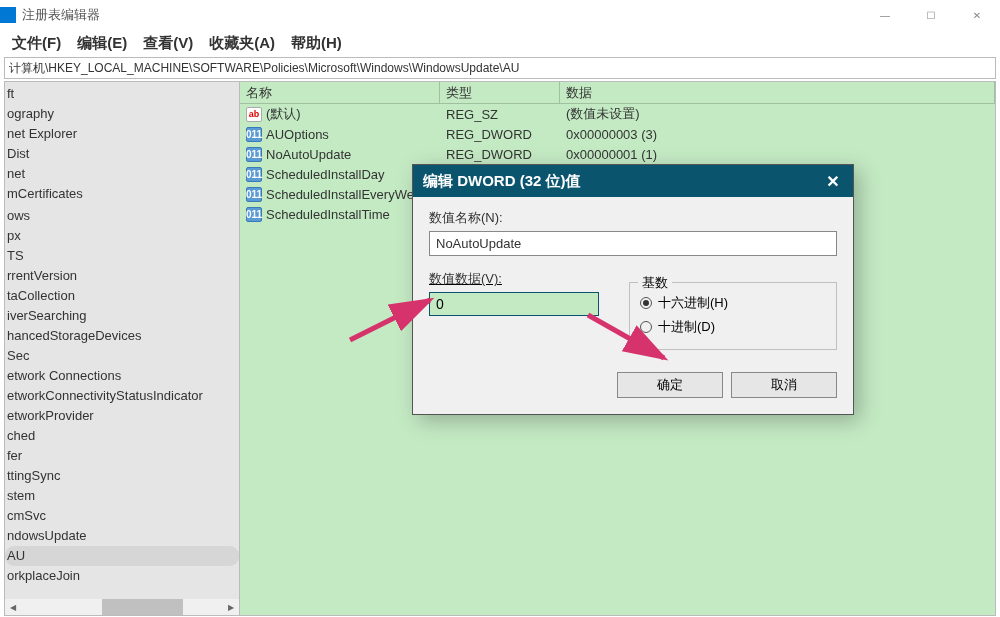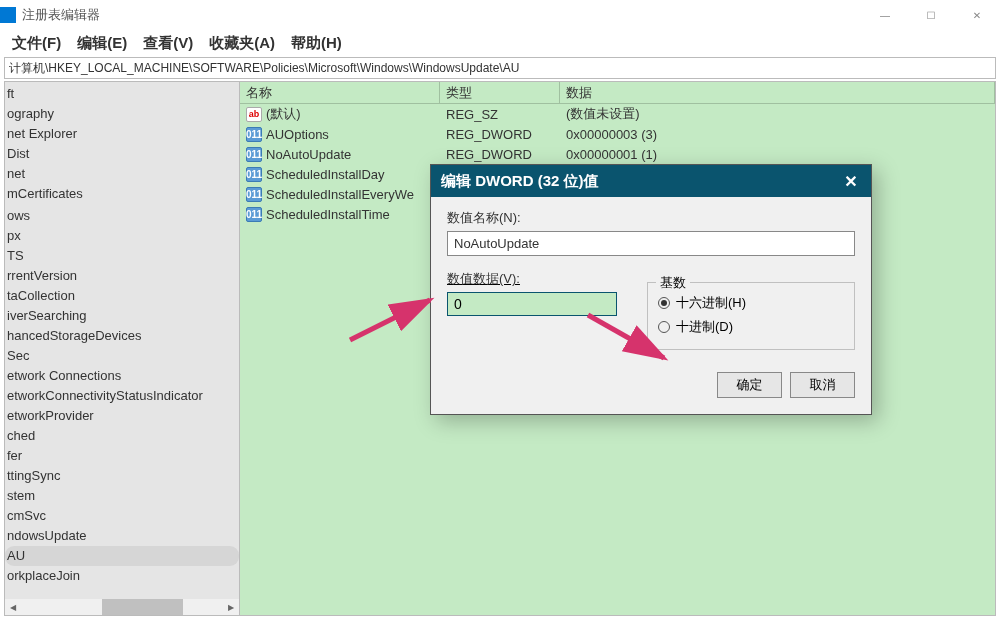--- a/index.html
+++ b/index.html
@@ -34,39 +34,39 @@
 .col-type { width: 120px; }
 .col-data { flex: 1; }
 .list-body { }
 .list-row { display: flex; height: 20px; align-items: center; font-size: 13px; color: #333; }
 .list-row .cell { padding: 0 6px; display: flex; align-items: center; }
 .row-icon { width: 16px; height: 15px; margin-right: 4px; display: inline-flex; align-items: center; justify-content: center; font-size: 9px; font-weight: bold; border-radius: 2px; }
 .ico-ab { background: #fff; color: #d00; border: 1px solid #aaa; }
 .ico-01 { background: #5b9bd5; color: #fff; border: 1px solid #3b7bb5; font-size: 10px; }
 
 
-.dialog { position: absolute; left: 430px; top: 164px; width: 442px; background: #f0f0f0; border: 1px solid #555; box-shadow: 6px 6px 20px rgba(0,0,0,0.25); }
+.dialog { position: absolute; left: 412px; top: 164px; width: 442px; background: #f0f0f0; border: 1px solid #555; box-shadow: 6px 6px 20px rgba(0,0,0,0.25); }
 .dlg-title { background: #0a546e; color: #fff; height: 32px; display: flex; align-items: center; padding: 0 10px; font-size: 15px; font-weight: 600; }
 .dlg-title .spacer { flex: 1; }
 .dlg-title .close { width: 20px; text-align: center; font-size: 16px; }
 .dlg-body { padding: 12px 16px 16px 16px; }
 .dlg-label { font-size: 13px; color: #333; margin-bottom: 4px; }
 .dlg-field { width: 100%; border: 1px solid #888; padding: 4px 6px; font-size: 13px; background: #fff; margin-bottom: 14px; }
 .dlg-field.ro { background: #fff; color: #333; }
 .dlg-row { display: flex; gap: 20px; }
 .dlg-col-l { width: 180px; text-decoration: underline; }
 .dlg-col-r { flex: 1; }
 .val-input { width: 170px; border: 1px solid #0a546e; padding: 3px 6px; font-size: 14px; background: #c4eac4; outline: none; }
 .radio-group { border: 1px solid #c0c0c0; padding: 8px 10px 10px 10px; position: relative; margin-top: 12px; }
 .radio-group .legend { position: absolute; top: -9px; left: 8px; background: #f0f0f0; padding: 0 4px; font-size: 13px; }
 .radio-row { display: flex; align-items: center; font-size: 13px; padding: 3px 0; }
 .radio-row .radio { width: 12px; height: 12px; border: 1px solid #555; border-radius: 50%; margin-right: 6px; display: inline-flex; align-items: center; justify-content: center; }
 .radio-row .radio.checked::after { content: ""; width: 6px; height: 6px; background: #333; border-radius: 50%; }
 .dlg-buttons { display: flex; justify-content: flex-end; gap: 8px; margin-top: 22px; }
-.dlg-btn { width: 65px; height: 26px; border: 1px solid #888; background: #e6e6e6; font-size: 13px; display: flex; align-items: center; justify-content: center; }
+.dlg-btn { width: 106px; height: 26px; border: 1px solid #888; background: #e6e6e6; font-size: 13px; display: flex; align-items: center; justify-content: center; }
 
 
 .arrow-annot { position: absolute; pointer-events: none; }
 .arrow-annot svg { overflow: visible; }
 </style>
 </head>
 <body>
 
 <div class="titlebar">
   <span class="app-icon"></span>

